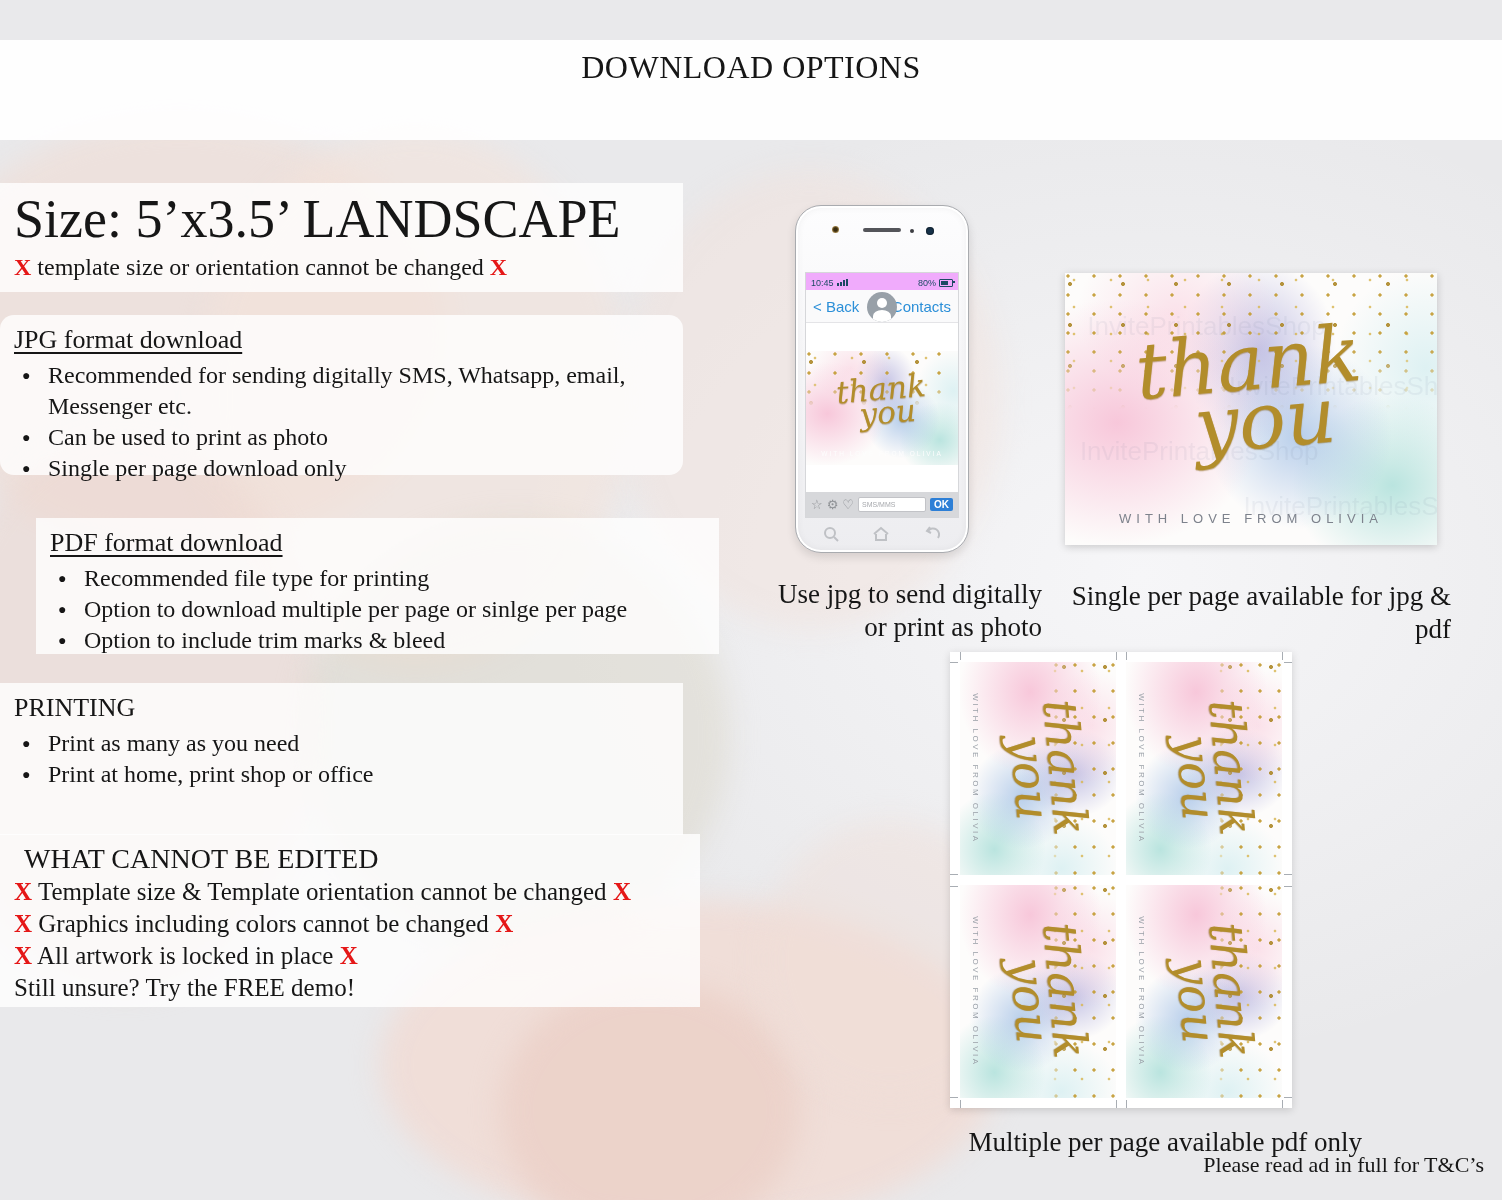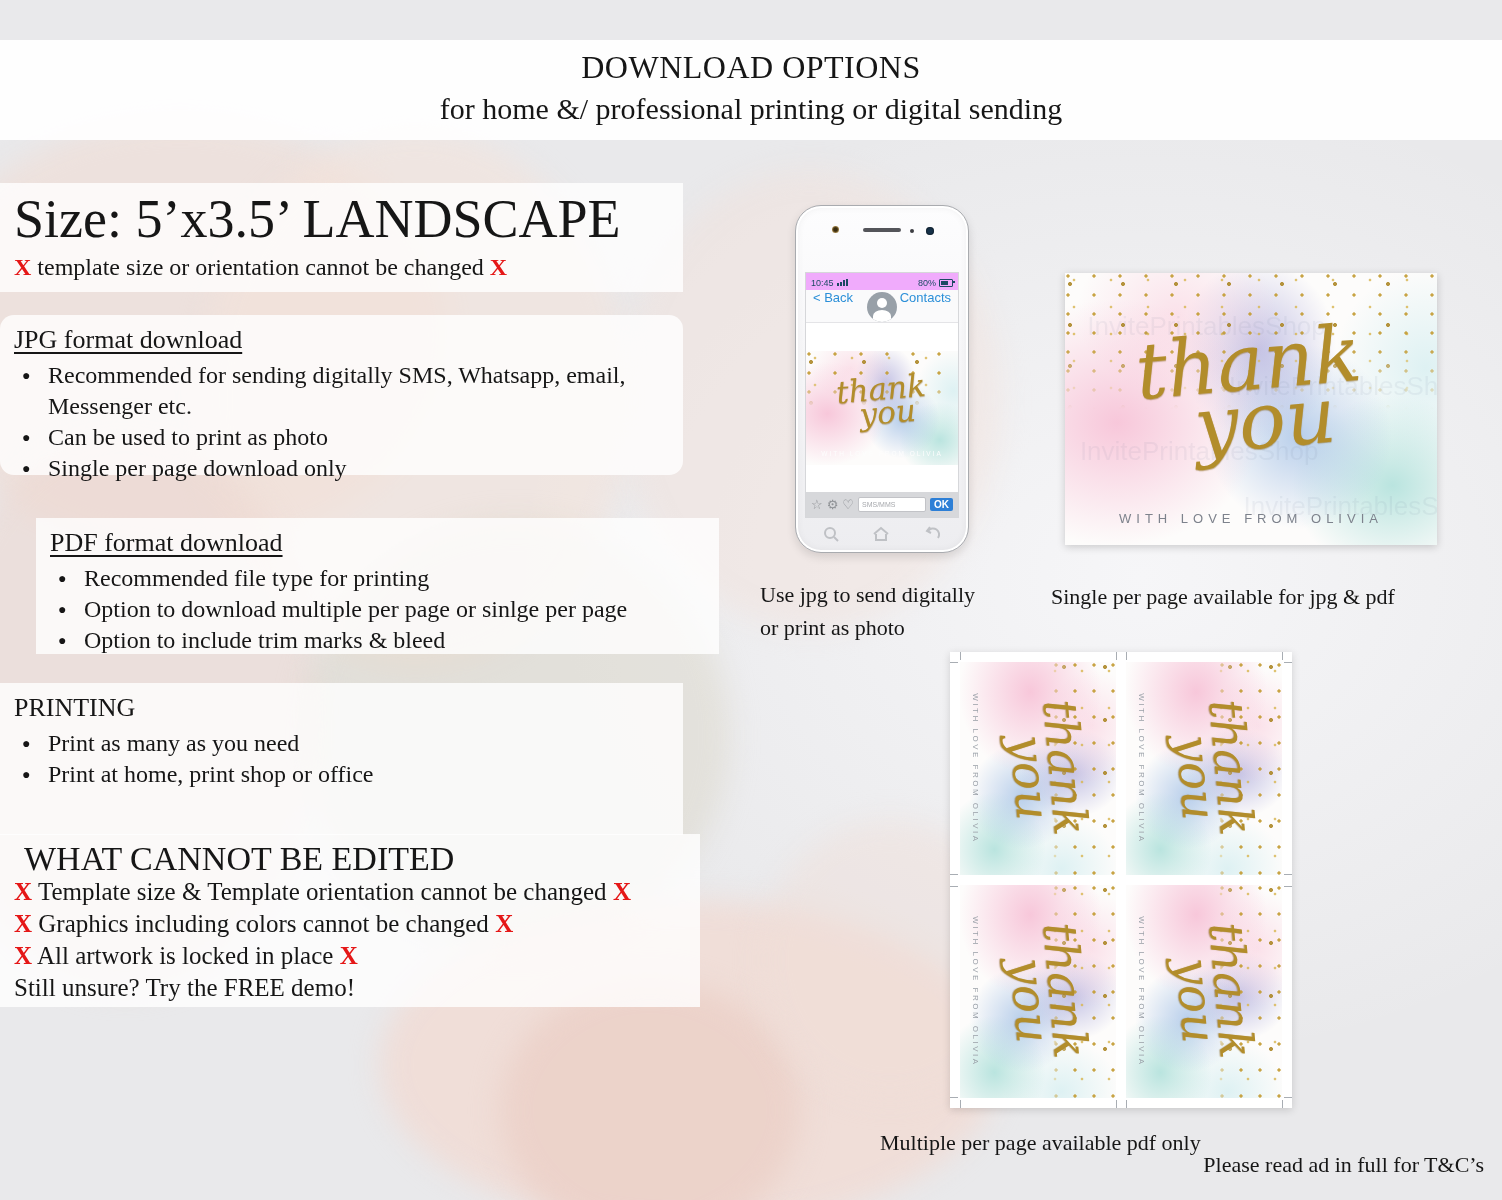--- a/index.html
+++ b/index.html
@@ -27,24 +27,24 @@
   .rx{color:#e51717;font-weight:700;}
   .sec{box-sizing:border-box;padding:8px 10px 8px 14px;width:683px;}
   .sec .h{font-size:26px;line-height:34px;text-decoration:underline;text-underline-offset:4px;margin-bottom:3px;}
   .sec .h.nou{text-decoration:none;}
   .sec .li{position:relative;font-size:24px;line-height:31px;padding-left:34px;}
   .sec .li::before{content:"\25CF";position:absolute;left:8px;top:0;font-size:14px;}
   .jpg-band{top:315px;height:160px;border-radius:14px;}
   .pdf-band{top:518px;height:136px;margin-left:36px;}
   .print-band{top:683px;height:152px;}
   .edit-band{top:834px;height:173px;width:700px;box-sizing:border-box;padding:8px 10px 8px 14px;}
-  .edit-band .h{font-size:34px;line-height:34px;padding-left:10px;}
+  .edit-band .h{font-size:28px;line-height:34px;padding-left:10px;}
   .edit-band .xl{font-size:25px;line-height:32px;}
   
-  .cap{position:absolute;font-size:22px;line-height:33px;text-align:left;}
+  .cap{position:absolute;font-size:27px;line-height:33px;text-align:right;}
   .cap-phone{left:760px;top:578px;width:282px;}
   .cap-single{left:1051px;top:580px;width:400px;}
   .cap-multi{left:880px;top:1126px;width:482px;}
   .terms{position:absolute;right:18px;top:1152px;font-size:22px;}
   
   .tycard{position:relative;width:100%;height:100%;overflow:hidden;background:
     radial-gradient(ellipse 60% 70% at 14% 55%, rgba(246,186,210,.8) 0%, rgba(246,186,210,0) 65%),
     radial-gradient(ellipse 45% 50% at 30% 15%, rgba(249,208,223,.6) 0%, rgba(249,208,223,0) 60%),
     radial-gradient(ellipse 35% 55% at 52% 28%, rgba(165,163,216,.65) 0%, rgba(165,163,216,0) 60%),
     radial-gradient(ellipse 40% 55% at 63% 60%, rgba(138,176,224,.6) 0%, rgba(138,176,224,0) 62%),
@@ -84,22 +84,22 @@
   .screen{position:absolute;left:9px;right:9px;top:66px;bottom:34px;background:#fff;display:flex;flex-direction:column;overflow:hidden;
     border:1px solid #d6d7da;}
   .sbar{height:15px;display:flex;align-items:center;justify-content:space-between;
     font-family:"Liberation Sans",sans-serif;font-size:9px;color:#1b4a63;padding:2px 5px 0 5px;background:#f0abfc;}
   .sbar .grp{display:flex;align-items:center;gap:3px;}
   .bars{display:inline-flex;align-items:flex-end;gap:1px;}
   .bars i{display:block;width:2px;background:#1b4a63;}
   .batt{display:inline-block;width:12px;height:6px;border:1px solid #1b4a63;border-radius:1px;position:relative;}
   .batt::before{content:"";position:absolute;left:1px;top:1px;bottom:1px;width:7px;background:#1b4a63;}
   .batt::after{content:"";position:absolute;right:-3px;top:1px;width:2px;height:2px;background:#1b4a63;}
-  .nav{height:32px;background:#fafafb;border-bottom:1px solid #e4e4e7;display:flex;
-    justify-content:space-between;font-family:"Liberation Sans",sans-serif;font-size:13px;color:#2b8fd8;padding:0 7px;position:relative;}
+  .nav{height:32px;background:#fafafb;border-bottom:1px solid #e4e4e7;display:flex;align-items:center;
+    justify-content:space-between;font-family:"Liberation Sans",sans-serif;font-size:15px;color:#2b8fd8;padding:0 7px;position:relative;}
   .avatar{position:absolute;left:50%;top:2px;transform:translateX(-50%);width:30px;height:30px;border-radius:50%;
     background:#98a0a8;overflow:hidden;}
   .avatar::before{content:"";position:absolute;left:50%;top:6px;transform:translateX(-50%);width:10px;height:10px;border-radius:50%;background:#fff;}
   .avatar::after{content:"";position:absolute;left:50%;top:18px;transform:translateX(-50%);width:18px;height:12px;border-radius:50% 50% 0 0;background:#fff;}
   .msgarea{flex:1;background:#fff;display:flex;align-items:center;}
   .phonecard{width:100%;height:114px;}
   .phonecard .script{font-size:31px;}
   .phonecard .byline{font-size:6.5px;letter-spacing:2px;color:#fdfdfd;}
   .tbar{height:25px;background:#d7d8db;display:flex;align-items:center;gap:4px;padding:0 5px;
     font-family:"DejaVu Sans",sans-serif;}
@@ -132,21 +132,20 @@
   <div class="petal p3"></div>
   <div class="petal p4"></div>
   <div class="petal p5"></div>
   <div class="petal p6"></div>
   <div class="petal p7"></div>
   <div class="petal p8"></div>
 </div>
 
 <div class="band header-band">
   <div class="t">DOWNLOAD OPTIONS</div>
-  <div class="s">for home &amp;/ professional printing or digital sending</div>
 </div>
 
 <div class="band size-band">
   <div class="t">Size: 5’x3.5’ LANDSCAPE</div>
   <div class="n"><span class="rx">X</span> <span>template size or orientation cannot be changed</span> <span class="rx">X</span></div>
 </div>
 
 <div class="band sec jpg-band">
   <div class="h">JPG format download</div>
   <div class="li">Recommended for sending digitally SMS, Whatsapp, email, Messenger etc.</div>

